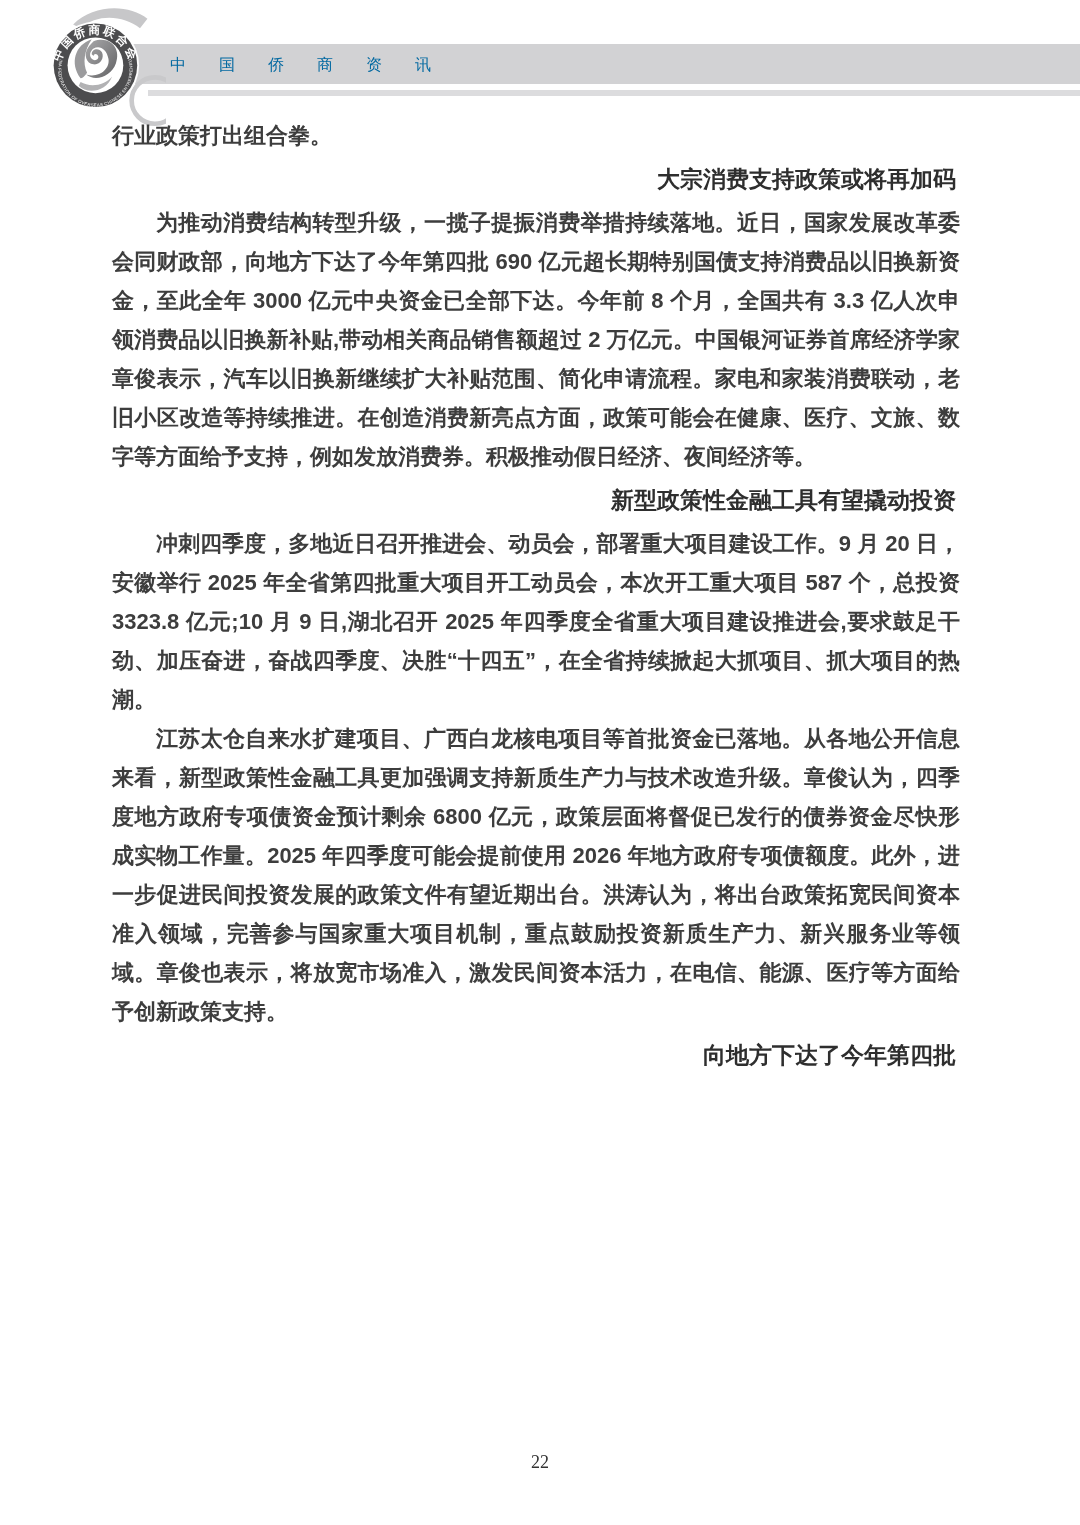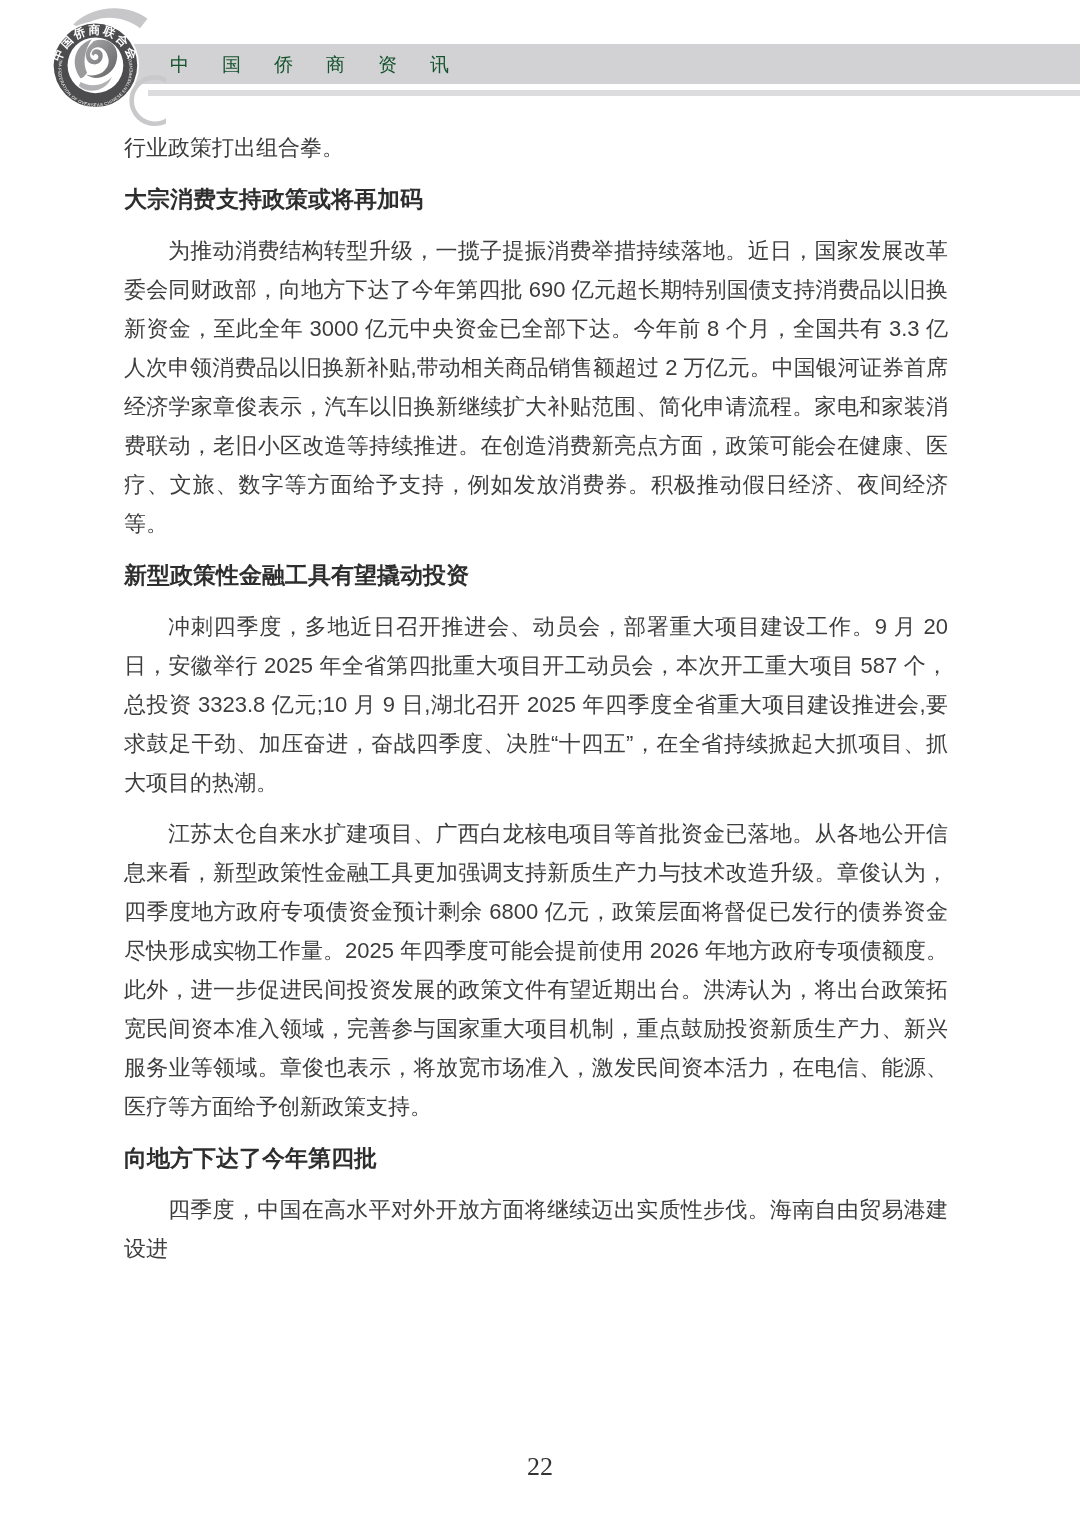--- a/index.html
+++ b/index.html
@@ -11,39 +11,39 @@
   .header-bar {
     position:absolute; left:98px; right:0; top:44px; height:40px;
     background:#d2d2d4;
   }
   .header-subline {
     position:absolute; left:148px; right:0; top:90px; height:6px;
     background:#dcdcde;
   }
   .header-title {
     position:absolute; left:170px; top:44px; height:40px; line-height:41px;
-    font-size:19px; letter-spacing:33px; color:#14532d; white-space:nowrap;
+    font-size:16px; letter-spacing:33px; color:#0369a1; white-space:nowrap;
   }
   .logo-svg { position:absolute; left:36px; top:4px; width:130px; height:130px; }
   
   .content {
     position:absolute; left:112px; top:116px; width:848px;
     color:#3d3d3d; font-size:22px; line-height:39px;
     text-align:justify; text-justify:inter-ideograph;
   }
-  .content p { margin:12px; text-indent:2em; }
+  .content p { margin:0; text-indent:2em;font-weight:bold; }
   .content p.no-indent { text-indent:0; }
   .content h2 {
-    margin:12px; font-size:23px; line-height:40px; font-weight:bold;
-    text-align:left; text-indent:0; color:#2e2e2e;
+    margin:4px; font-size:23px; line-height:40px; font-weight:bold;
+    text-align:right; text-indent:0; color:#2e2e2e;
   }
   
   .page-number {
     position:absolute; left:0; right:0; top:1452px; text-align:center;
-    font-family:"Liberation Serif", serif; font-size:26px; color:#333333;
+    font-family:"Liberation Serif", serif; font-size:18px; color:#333333;
   }
 </style>
 </head>
 <body>
 
 <div class="page">
 
   <div class="header-bar"></div>
   <div class="header-subline"></div>
   <div class="header-title">中国侨商资讯</div>
@@ -79,18 +79,17 @@
   </svg>
 
   <div class="content">
     <p class="no-indent">行业政策打出组合拳。</p>
     <h2>大宗消费支持政策或将再加码</h2>
     <p>为推动消费结构转型升级，一揽子提振消费举措持续落地。近日，国家发展改革委会同财政部，向地方下达了今年第四批 690 亿元超长期特别国债支持消费品以旧换新资金，至此全年 3000 亿元中央资金已全部下达。今年前 8 个月，全国共有 3.3 亿人次申领消费品以旧换新补贴,带动相关商品销售额超过 2 万亿元。中国银河证券首席经济学家章俊表示，汽车以旧换新继续扩大补贴范围、简化申请流程。家电和家装消费联动，老旧小区改造等持续推进。在创造消费新亮点方面，政策可能会在健康、医疗、文旅、数字等方面给予支持，例如发放消费券。积极推动假日经济、夜间经济等。</p>
     <h2>新型政策性金融工具有望撬动投资</h2>
     <p>冲刺四季度，多地近日召开推进会、动员会，部署重大项目建设工作。9 月 20 日，安徽举行 2025 年全省第四批重大项目开工动员会，本次开工重大项目 587 个，总投资 3323.8 亿元;10 月 9 日,湖北召开 2025 年四季度全省重大项目建设推进会,要求鼓足干劲、加压奋进，奋战四季度、决胜“十四五”，在全省持续掀起大抓项目、抓大项目的热潮。</p>
     <p>江苏太仓自来水扩建项目、广西白龙核电项目等首批资金已落地。从各地公开信息来看，新型政策性金融工具更加强调支持新质生产力与技术改造升级。章俊认为，四季度地方政府专项债资金预计剩余 6800 亿元，政策层面将督促已发行的债券资金尽快形成实物工作量。2025 年四季度可能会提前使用 2026 年地方政府专项债额度。此外，进一步促进民间投资发展的政策文件有望近期出台。洪涛认为，将出台政策拓宽民间资本准入领域，完善参与国家重大项目机制，重点鼓励投资新质生产力、新兴服务业等领域。章俊也表示，将放宽市场准入，激发民间资本活力，在电信、能源、医疗等方面给予创新政策支持。</p>
     <h2>向地方下达了今年第四批</h2>
-    <p>四季度，中国在高水平对外开放方面将继续迈出实质性步伐。海南自由贸易港建设进</p>
   </div>
 
   <div class="page-number">22</div>
 
 </div>
 
 </body></html>

